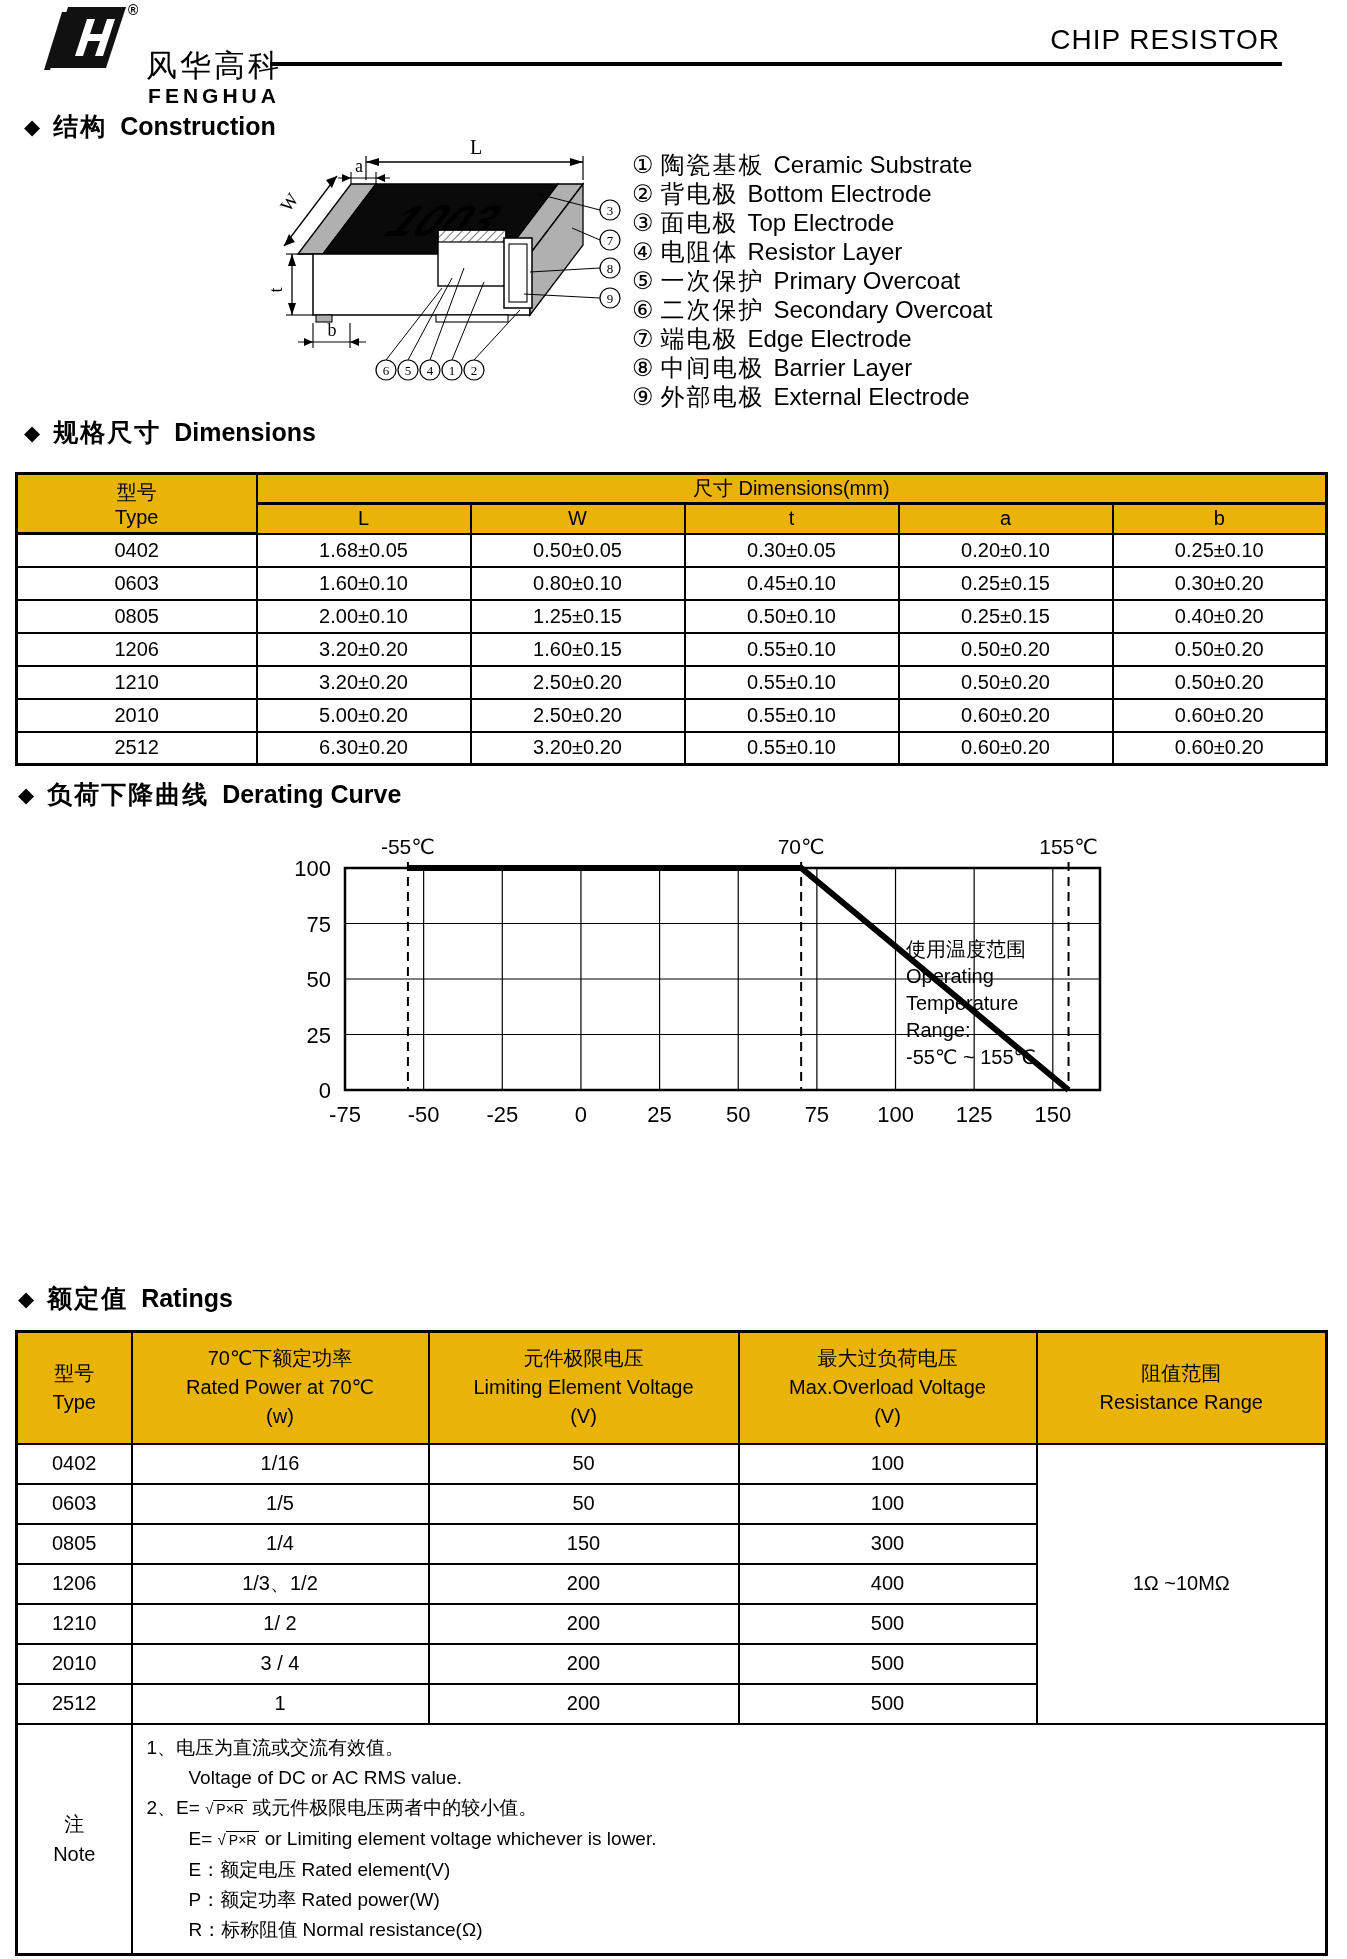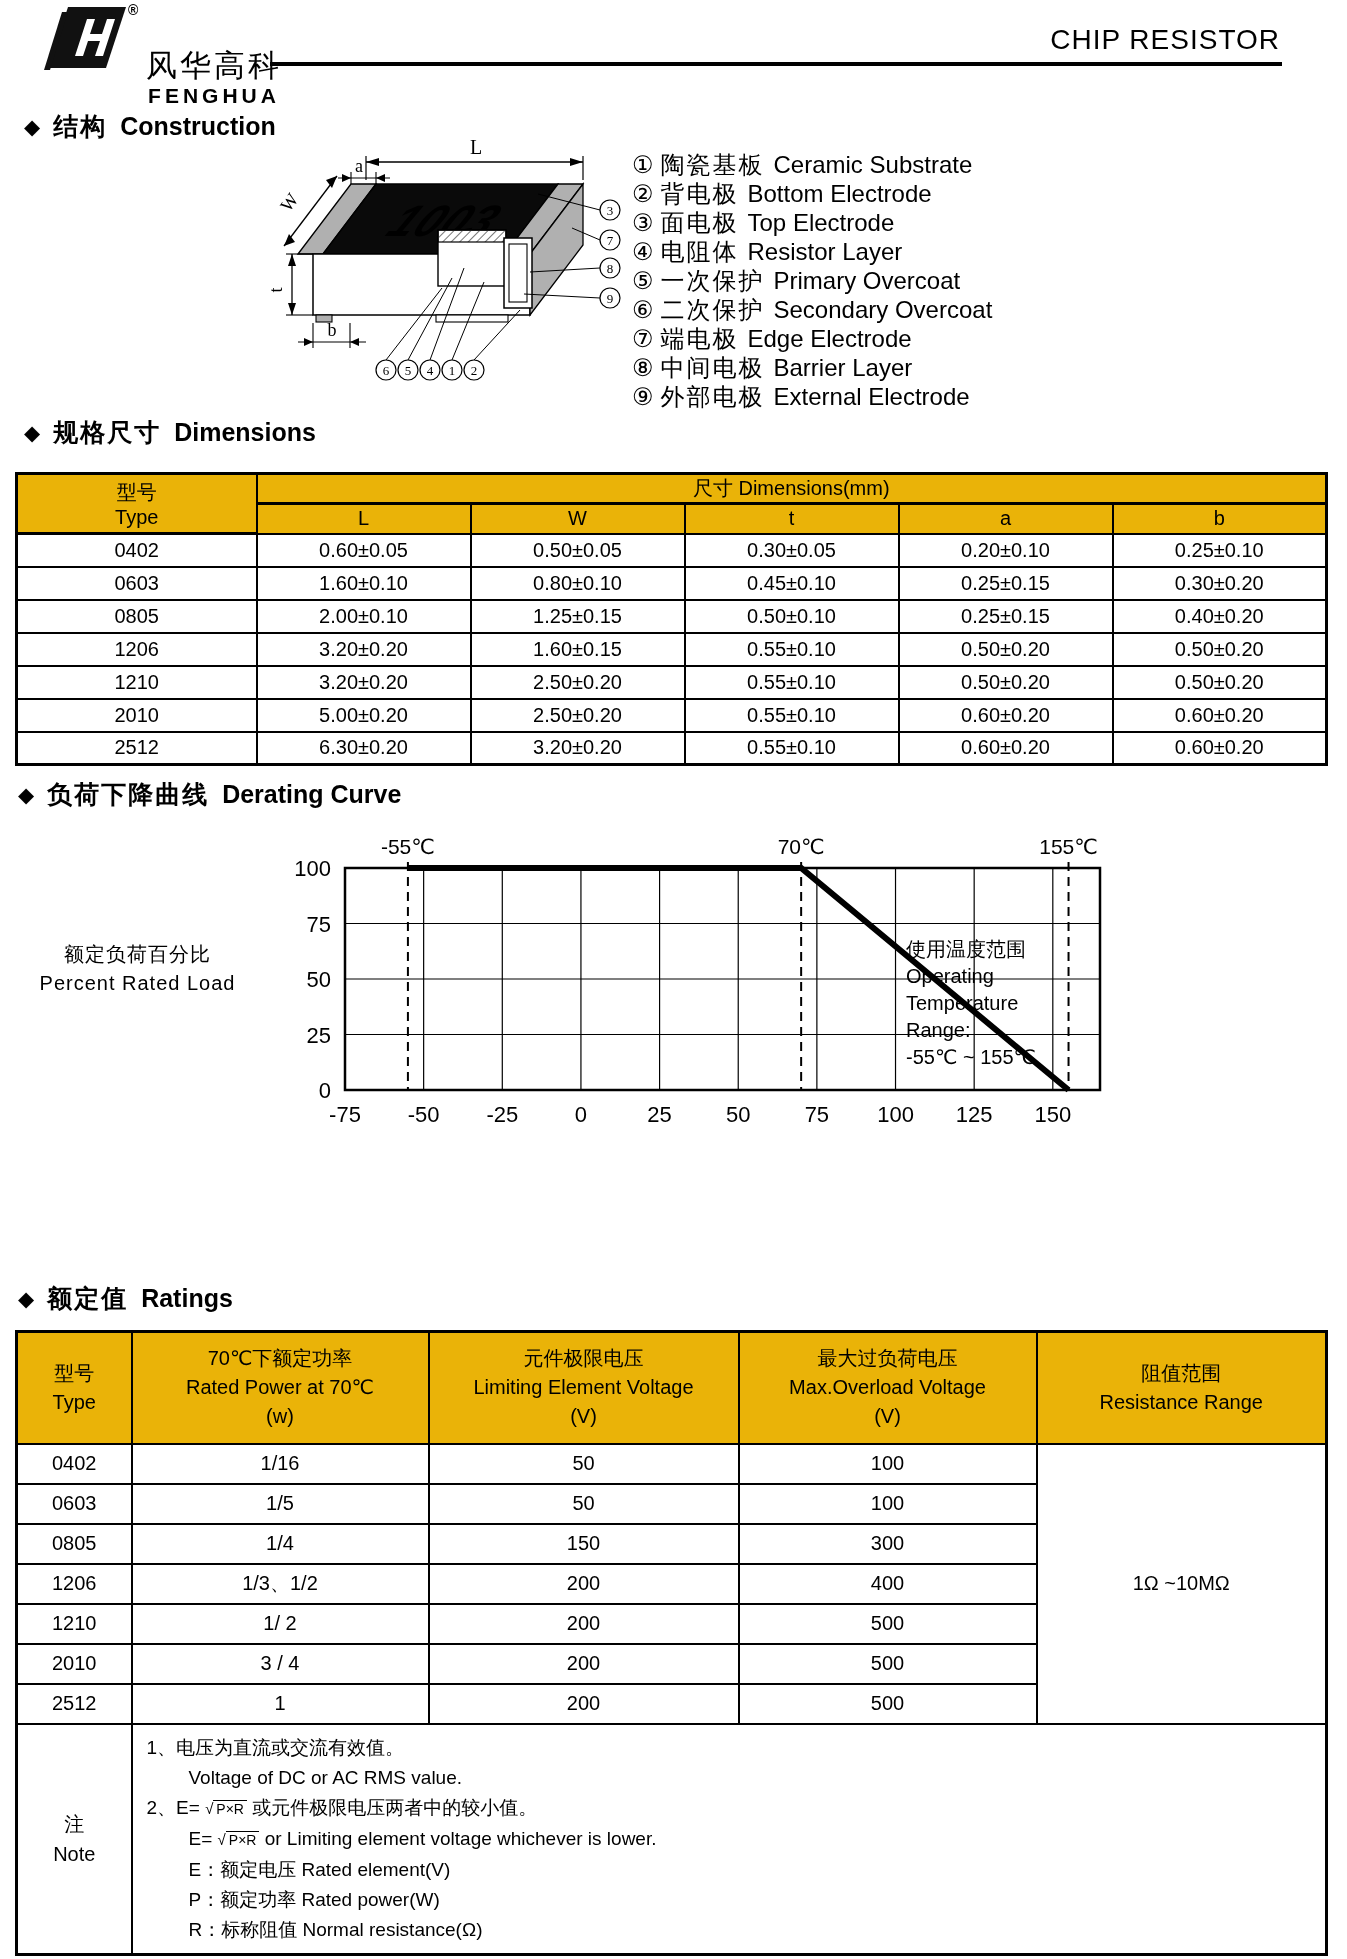--- a/index.html
+++ b/index.html
@@ -220,21 +220,21 @@
         <th class="gray">L</th>
         <th class="gray">W</th>
         <th class="gray">t</th>
         <th class="gray">a</th>
         <th class="gray">b</th>
       </tr>
     </thead>
     <tbody>
         <tr>
           <td>0402</td>
-          <td>0.60±0.05</td>
+          <td>1.68±0.05</td>
           <td>0.50±0.05</td>
           <td>0.30±0.05</td>
           <td>0.20±0.10</td>
           <td>0.25±0.10</td>
         </tr>
         <tr>
           <td>0603</td>
           <td>1.60±0.10</td>
           <td>0.80±0.10</td>
           <td>0.45±0.10</td>
@@ -283,24 +283,20 @@
         </tr>
       </tbody>
   </table>
 
   <div class="sec-head" style="left:18px;top:778px;">
     <span class="diamond">◆</span>
     <span class="sec-cn">负荷下降曲线</span>
     <span>Derating Curve</span>
   </div>
 
-  <div class="ylab-block">
-    <div>额定负荷百分比</div>
-    <div>Percent Rated Load</div>
-  </div>
 
   <svg class="chart-svg" width="870" height="345" viewBox="0 0 870 345">
       <line x1="90" y1="38" x2="90" y2="260" stroke="#000" stroke-width="1.2"></line>
       <line x1="168.64583333333331" y1="38" x2="168.64583333333331" y2="260" stroke="#000" stroke-width="1.2"></line>
       <line x1="247.29166666666666" y1="38" x2="247.29166666666666" y2="260" stroke="#000" stroke-width="1.2"></line>
       <line x1="325.9375" y1="38" x2="325.9375" y2="260" stroke="#000" stroke-width="1.2"></line>
       <line x1="404.5833333333333" y1="38" x2="404.5833333333333" y2="260" stroke="#000" stroke-width="1.2"></line>
       <line x1="483.2291666666667" y1="38" x2="483.2291666666667" y2="260" stroke="#000" stroke-width="1.2"></line>
       <line x1="561.875" y1="38" x2="561.875" y2="260" stroke="#000" stroke-width="1.2"></line>
       <line x1="640.5208333333334" y1="38" x2="640.5208333333334" y2="260" stroke="#000" stroke-width="1.2"></line>

